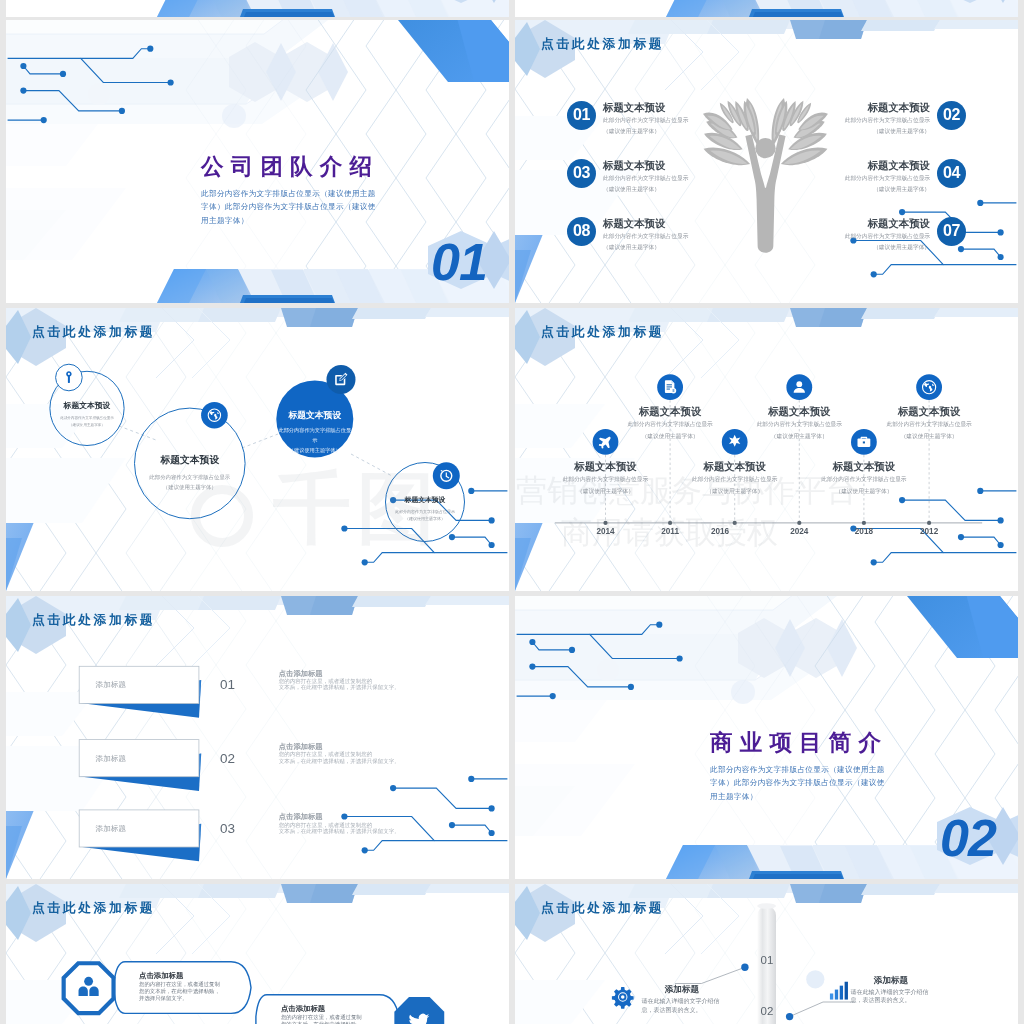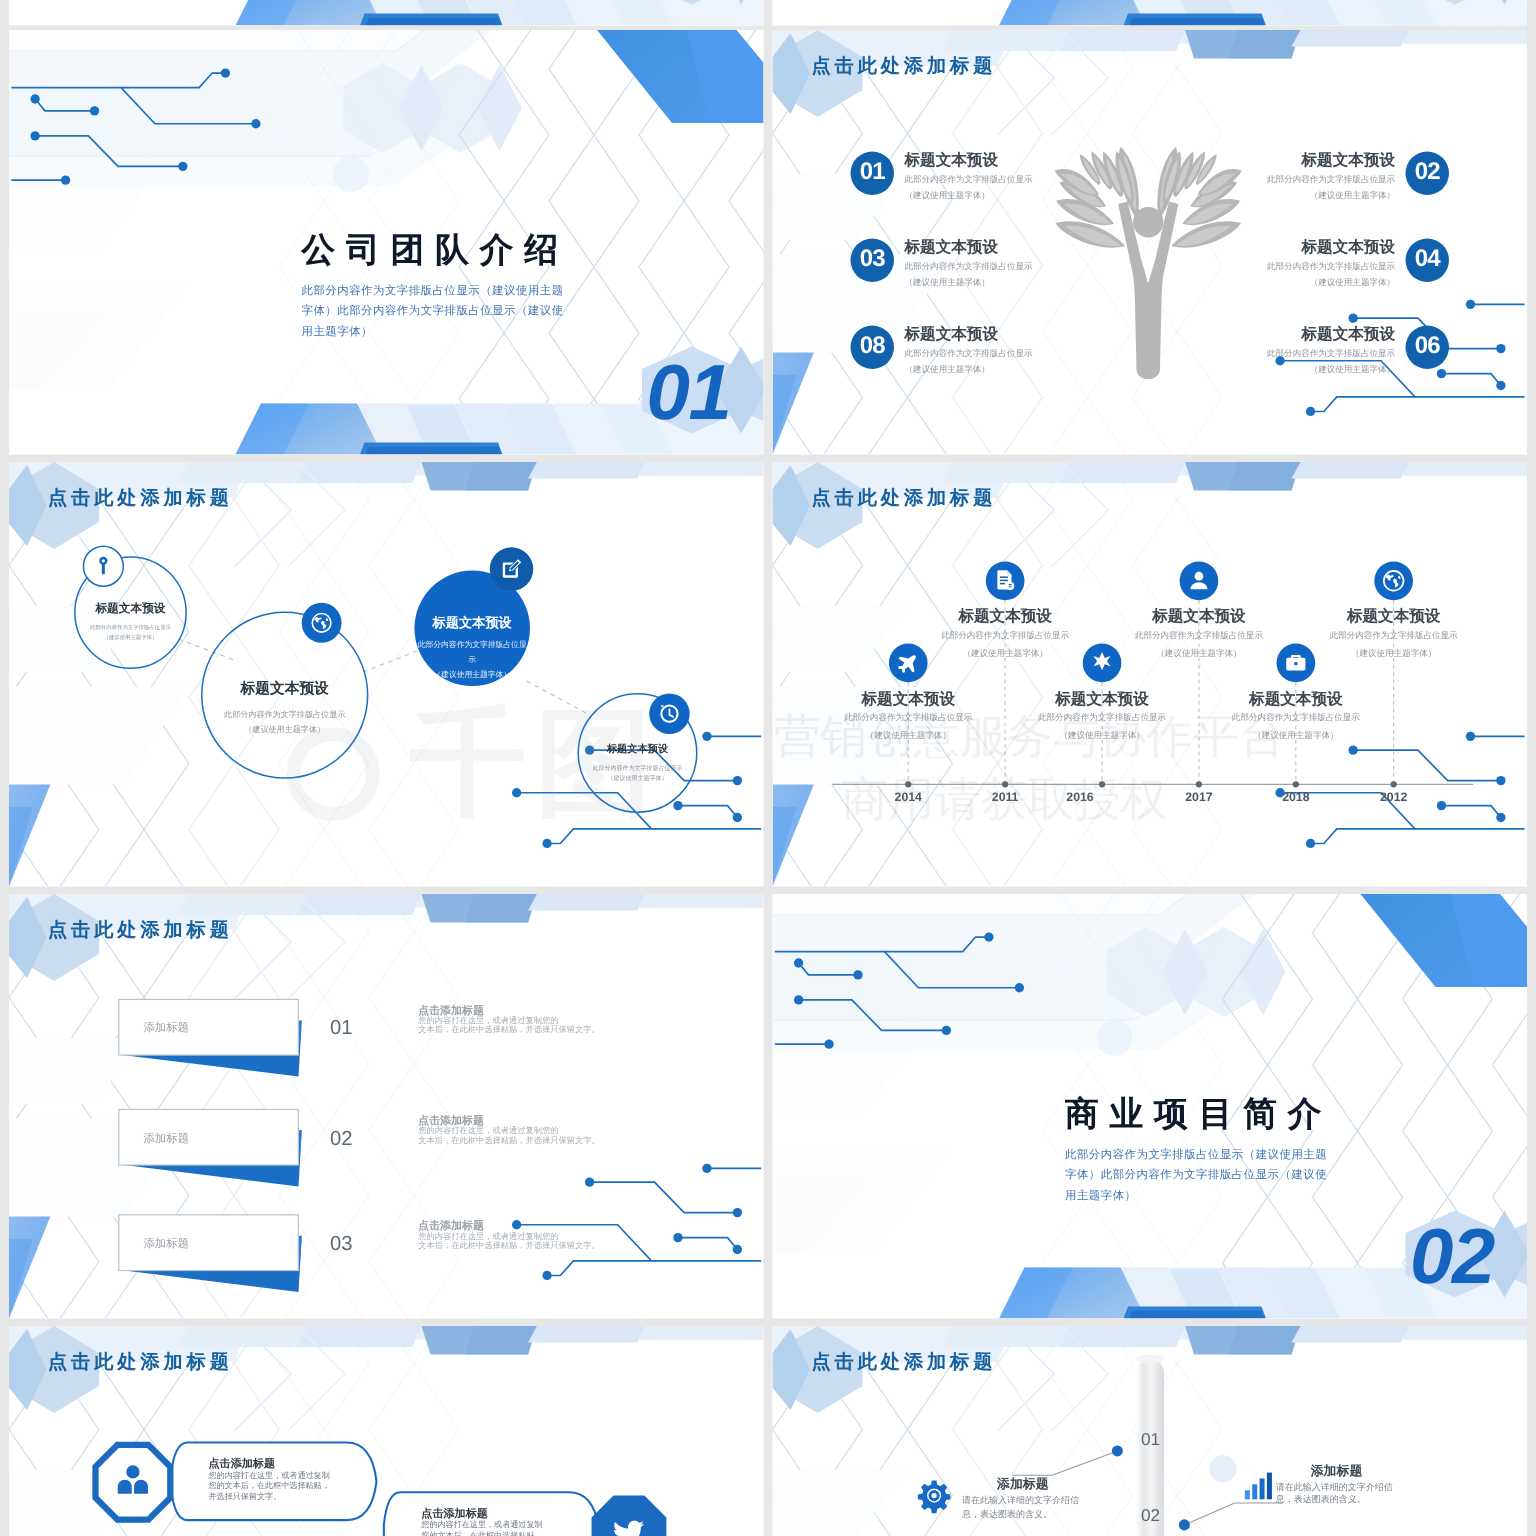--- a/index.html
+++ b/index.html
@@ -3,21 +3,21 @@
 <meta charset="utf-8">
 <title>PPT Template Preview</title>
 <style>
 html,body{margin:0;padding:0;}
 body{width:1024px;height:1024px;overflow:hidden;background:#e7e7e7;
   font-family:"Liberation Sans",sans-serif;}
 .page{position:relative;width:1024px;height:1024px;overflow:hidden;}
 .slide{position:absolute;width:503px;height:283px;background:#fff;overflow:hidden;}
 svg.bg{position:absolute;left:0;top:0;width:503px;height:283px;display:block;}
 .ov{position:absolute;left:0;top:0;width:503px;height:283px;}
-.ttl{position:absolute;left:195px;top:134px;font-weight:bold;color:#0f172a;
+.ttl{position:absolute;left:195px;top:134px;font-weight:bold;color:#4c1d95;
   letter-spacing:7.2px;font-size:22.5px;line-height:25px;white-space:nowrap;}
 .sub{position:absolute;left:195px;top:167px;width:177px;color:#3b72b4;font-size:7.6px;
   line-height:13.4px;letter-spacing:0.35px;word-break:break-all;}
 .numbig{position:absolute;left:425px;top:216px;font-weight:bold;font-style:italic;
   color:#1464c0;font-size:52px;letter-spacing:-1px;line-height:52px;}
 .hd{position:absolute;left:26px;top:17px;font-weight:bold;color:#16619f;
   letter-spacing:2.6px;font-size:12.8px;line-height:14px;white-space:nowrap;}
 .it{position:absolute;}
 .t1{font-weight:bold;color:#3e4750;font-size:10.4px;line-height:13px;white-space:nowrap;}
 .t2{color:#8d939b;font-size:5.7px;line-height:12px;white-space:nowrap;}
@@ -515,21 +515,21 @@
           <div class="t1">标题文本预设</div>
           <div class="t2">此部分内容作为文字排版占位显示</div>
           <div class="t3">（建议使用主题字体）</div>
         </div>
         <div class="cnum" style="left:52px;top:196.8px;width:29px;height:29px">08</div>
         <div class="it" style="left:88px;top:197.3px;text-align:left">
           <div class="t1">标题文本预设</div>
           <div class="t2">此部分内容作为文字排版占位显示</div>
           <div class="t3">（建议使用主题字体）</div>
         </div>
-        <div class="cnum" style="left:422px;top:196.8px;width:29px;height:29px">06</div>
+        <div class="cnum" style="left:422px;top:196.8px;width:29px;height:29px">07</div>
         <div class="it" style="left:255px;top:197.3px;width:160px;text-align:right">
           <div class="t1">标题文本预设</div>
           <div class="t2">此部分内容作为文字排版占位显示</div>
           <div class="t3">（建议使用主题字体）</div>
         </div>
       </div>
     </div>
     <div class="slide" style="left:6px;top:308px">
       <svg class="bg" viewBox="0 0 503 283">
         <rect width="503" height="283" fill="#ffffff"></rect>
@@ -805,21 +805,21 @@
         <div class="yr" style="left:133.1px;top:218.5px">2011</div>
         <div class="tlb" style="left:175.7px;top:151.9px">
           <div class="t1" style="white-space:normal">标题文本预设</div>
           <div class="t2" style="white-space:normal">此部分内容作为文字排版占位显示（建议使用主题字体）</div>
         </div>
         <div class="yr" style="left:183px;top:218.5px">2016</div>
         <div class="tlb" style="left:240.3px;top:97.2px">
           <div class="t1" style="white-space:normal">标题文本预设</div>
           <div class="t2" style="white-space:normal">此部分内容作为文字排版占位显示（建议使用主题字体）</div>
         </div>
-        <div class="yr" style="left:262.3px;top:218.5px">2017</div>
+        <div class="yr" style="left:262.3px;top:218.5px">2024</div>
         <div class="tlb" style="left:304.9px;top:151.9px">
           <div class="t1" style="white-space:normal">标题文本预设</div>
           <div class="t2" style="white-space:normal">此部分内容作为文字排版占位显示（建议使用主题字体）</div>
         </div>
         <div class="yr" style="left:326.9px;top:218.5px">2018</div>
         <div class="tlb" style="left:370.1px;top:97.2px">
           <div class="t1" style="white-space:normal">标题文本预设</div>
           <div class="t2" style="white-space:normal">此部分内容作为文字排版占位显示（建议使用主题字体）</div>
         </div>
         <div class="yr" style="left:392.1px;top:218.5px">2012</div>

